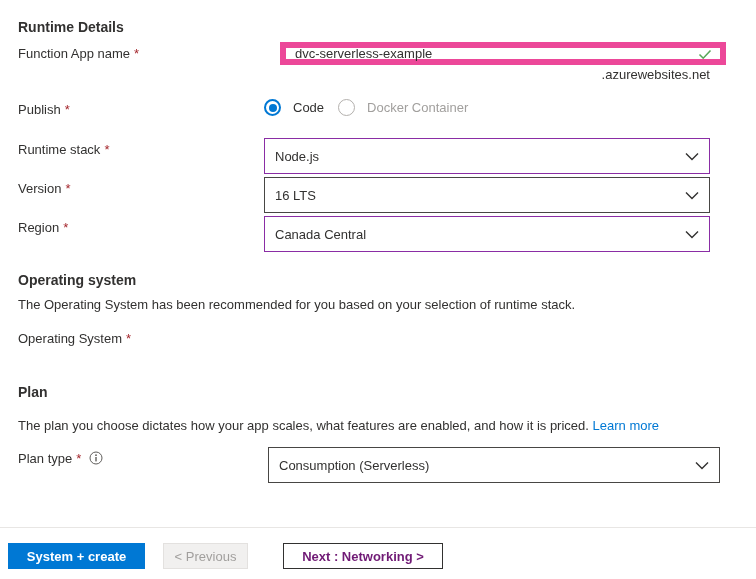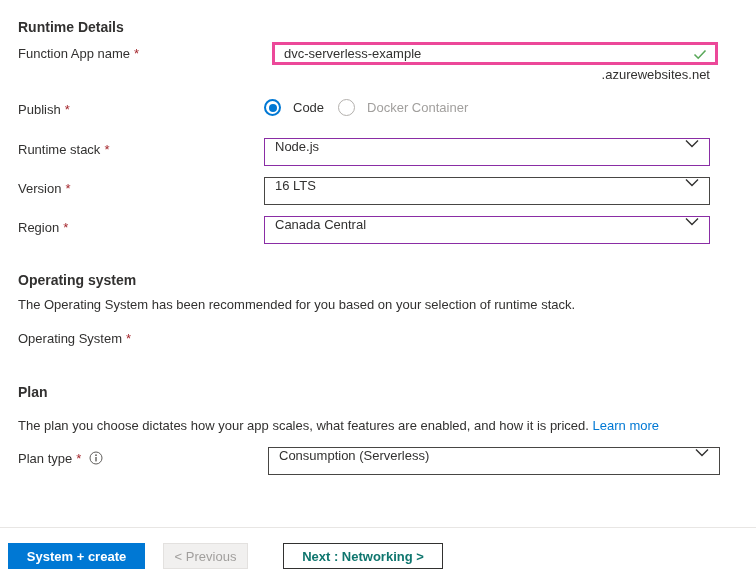--- a/index.html
+++ b/index.html
@@ -5,30 +5,30 @@
   * { margin: 0; padding: 0; box-sizing: border-box; }
   html, body { width: 756px; height: 579px; background: #fff; overflow: hidden; }
   body { font-family: "Liberation Sans", "DejaVu Sans", sans-serif; color: #323130; font-size: 13px; }
   .page { position: relative; width: 756px; height: 579px; }
 
   .section-heading { position: absolute; left: 18px; font-size: 14px; font-weight: 700; color: #323130; }
   .field-label { position: absolute; left: 18px; font-size: 13px; color: #323130; white-space: nowrap; }
   .req { color: #a4262c; margin-left: 4px; }
   .desc { position: absolute; left: 18px; font-size: 13px; color: #323130; white-space: nowrap; }
 
-  .text-input { position: absolute; left: 272px; width: 446px; height: 23px; border: 3px solid #ec4899;
+  .text-input { position: absolute; left: 280px; width: 446px; height: 23px; border: 6px solid #ec4899;
     background: #fff; display: flex; align-items: center; }
   .text-input input { border: none; outline: none; flex: 1; font: 13px "Liberation Sans","DejaVu Sans",sans-serif;
     color: #323130; padding: 0 4px 0 9px; background: transparent; }
   .check-icon { width: 16px; height: 16px; margin-right: 7px; flex: 0 0 auto; }
 
   .suffix { position: absolute; left: 264px; width: 446px; text-align: right; font-size: 13px; color: #323130; }
 
-  .dropdown { position: absolute; left: 264px; width: 446px; height: 28px; border: 1px solid #484644;
-    background: #fff; display: flex; justify-content: space-between;
+  .dropdown { position: absolute; left: 264px; width: 446px; height: 36px; border: 1px solid #484644;
+    background: #fff; display: flex; align-items: center; justify-content: space-between;
     padding: 0 10px; cursor: pointer; }
   .dropdown.changed { border-color: #8a2da5; }
   .dropdown .dd-value { font-size: 13px; color: #323130; }
   .chevron-icon { width: 14px; height: 9px; flex: 0 0 auto; }
 
   .radio-group { position: absolute; left: 264px; display: flex; align-items: center; gap: 14px; }
   .radio-option { display: flex; align-items: center; gap: 12px; cursor: pointer; }
   .radio-circle { width: 17px; height: 17px; border-radius: 50%; border: 1px solid #605e5c; background: #fff;
     display: flex; align-items: center; justify-content: center; flex: 0 0 auto; }
   .radio-option.selected .radio-circle { border: 2px solid #0078d4; }
@@ -41,21 +41,21 @@
   .link { color: #0078d4; text-decoration: none; cursor: pointer; }
 
   .info-icon { display: inline-block; width: 14px; height: 14px; margin-left: 8px; vertical-align: -2px; cursor: pointer; }
 
   .divider { position: absolute; left: 0; top: 527px; width: 756px; height: 1px; background: #e8e6e4; }
 
   .btn { position: absolute; top: 543px; height: 26px; display: flex; align-items: center; justify-content: center;
     font-size: 13px; font-weight: 600; cursor: pointer; border: 1px solid transparent; }
   .btn-primary { left: 8px; width: 137px; background: #0078d4; color: #fff; border-color: #0078d4; }
   .btn-disabled { left: 163px; width: 85px; background: #f1f0ef; color: #a19f9d; border-color: #e3e1df; font-weight: 400; }
-  .btn-outline { left: 283px; width: 160px; background: #fff; color: #0f766e; border-color: #323130; }
+  .btn-outline { left: 283px; width: 160px; background: #fff; color: #701a75; border-color: #323130; }
 </style>
 </head>
 <body>
 
 <div class="page">
 
   <div class="section-heading" style="top:19px;">Runtime Details</div>
 
   <div class="field-label" style="top:46px;"><span>Function App name</span><span class="req">*</span></div>
   <div class="text-input" style="top:42px;">

